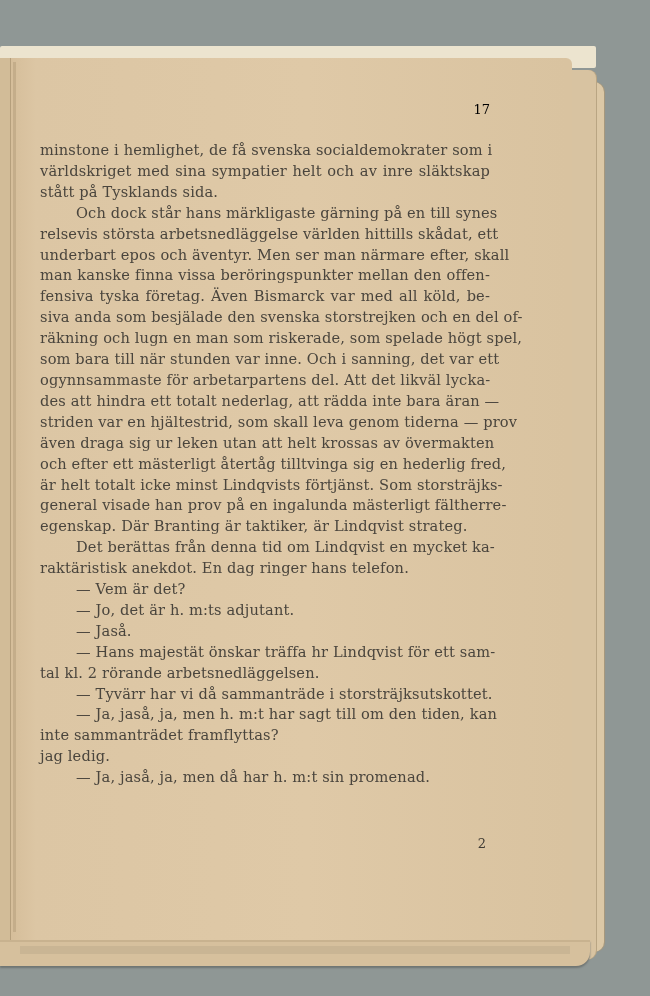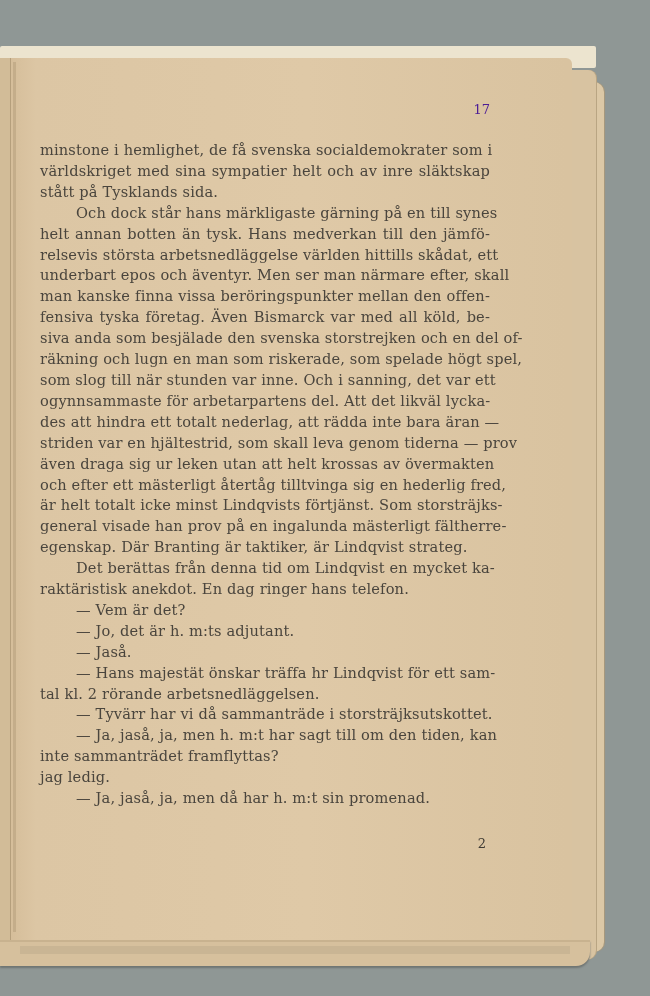--- a/index.html
+++ b/index.html
@@ -44,21 +44,21 @@
     background: #b8a27f; opacity: 0.6;
   }
   .left-edge {
     position: absolute; left: 0; top: 58px; width: 10px; height: 882px;
     background: #d2bc98;
     border-right: 1px solid #b59f7c;
   }
   .page-number {
     position: absolute; left: 470px; top: 102px; width: 20px;
     text-align: right;
-    font-size: 13px; color: #4c1d95;
+    font-size: 13px; color: #000000;
   }
   .text-block {
     position: absolute; left: 40px; top: 140px; width: 450px;
     font-size: 14.6px; line-height: 20.9px;
     color: #4a453d;
     letter-spacing: 0.15px;
   }
   .line {
     display: block; white-space: nowrap;
     text-align: justify; text-align-last: justify;
@@ -84,28 +84,27 @@
 <div class="left-edge"></div>
 <div class="fold-line"></div>
 
 <div class="page-number">17</div>
 
 <div class="text-block" id="text-block">
     <span class="line">minstone i hemlighet, de få svenska socialdemokrater som i</span>
     <span class="line">världskriget med sina sympatier helt och av inre släktskap</span>
     <span class="line last">stått på Tysklands sida.</span>
     <span class="line indent">Och dock står hans märkligaste gärning på en till synes</span>
-    <span class="line">helt annan botten än tysk. Hans medverkan till den jämfö-</span>
     <span class="line">relsevis största arbetsnedläggelse världen hittills skådat, ett</span>
     <span class="line">underbart epos och äventyr. Men ser man närmare efter, skall</span>
     <span class="line">man kanske finna vissa beröringspunkter mellan den offen-</span>
     <span class="line">fensiva tyska företag. Även Bismarck var med all köld, be-</span>
     <span class="line">siva anda som besjälade den svenska storstrejken och en del of-</span>
     <span class="line">räkning och lugn en man som riskerade, som spelade högt spel,</span>
-    <span class="line">som slog till när stunden var inne. Och i sanning, det var ett</span>
+    <span class="line">som bara till när stunden var inne. Och i sanning, det var ett</span>
     <span class="line">ogynnsammaste för arbetarpartens del. Att det likväl lycka-</span>
     <span class="line">des att hindra ett totalt nederlag, att rädda inte bara äran —</span>
     <span class="line">striden var en hjältestrid, som skall leva genom tiderna — prov</span>
     <span class="line">även draga sig ur leken utan att helt krossas av övermakten</span>
     <span class="line">och efter ett mästerligt återtåg tilltvinga sig en hederlig fred,</span>
     <span class="line">är helt totalt icke minst Lindqvists förtjänst. Som storsträjks-</span>
     <span class="line">general visade han prov på en ingalunda mästerligt fältherre-</span>
     <span class="line last">egenskap. Där Branting är taktiker, är Lindqvist strateg.</span>
     <span class="line indent">Det berättas från denna tid om Lindqvist en mycket ka-</span>
     <span class="line last">raktäristisk anekdot. En dag ringer hans telefon.</span>

